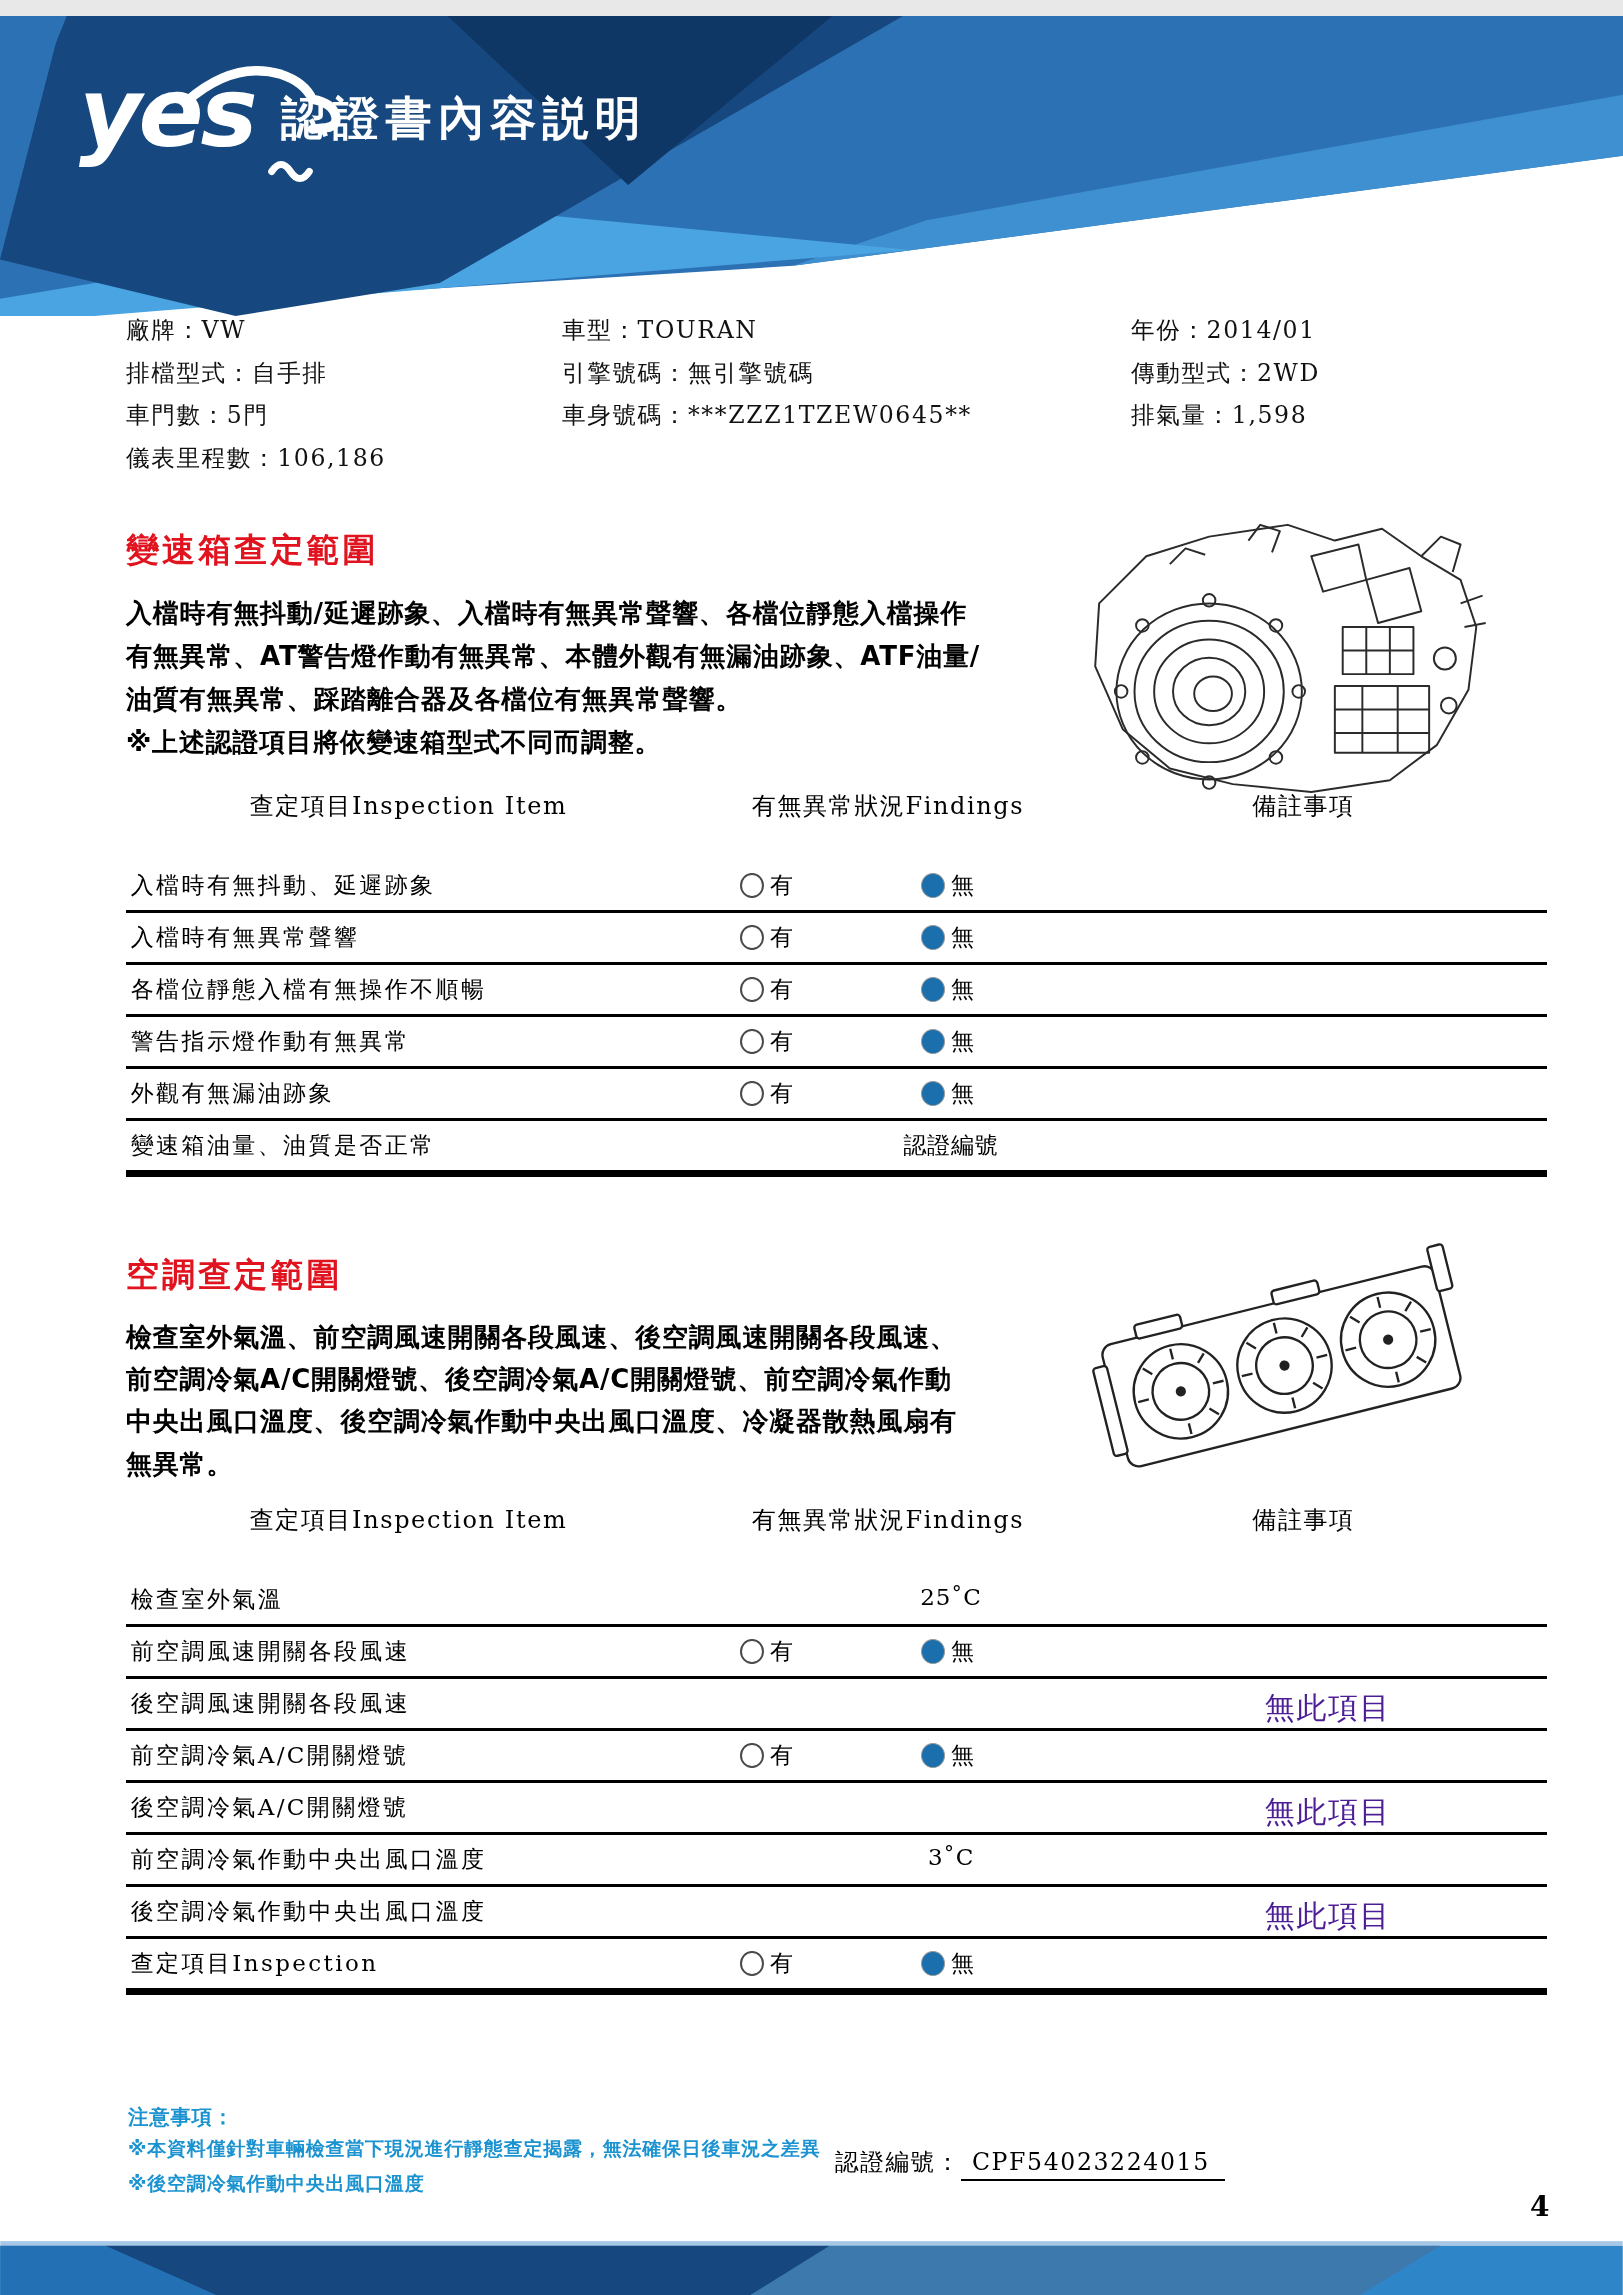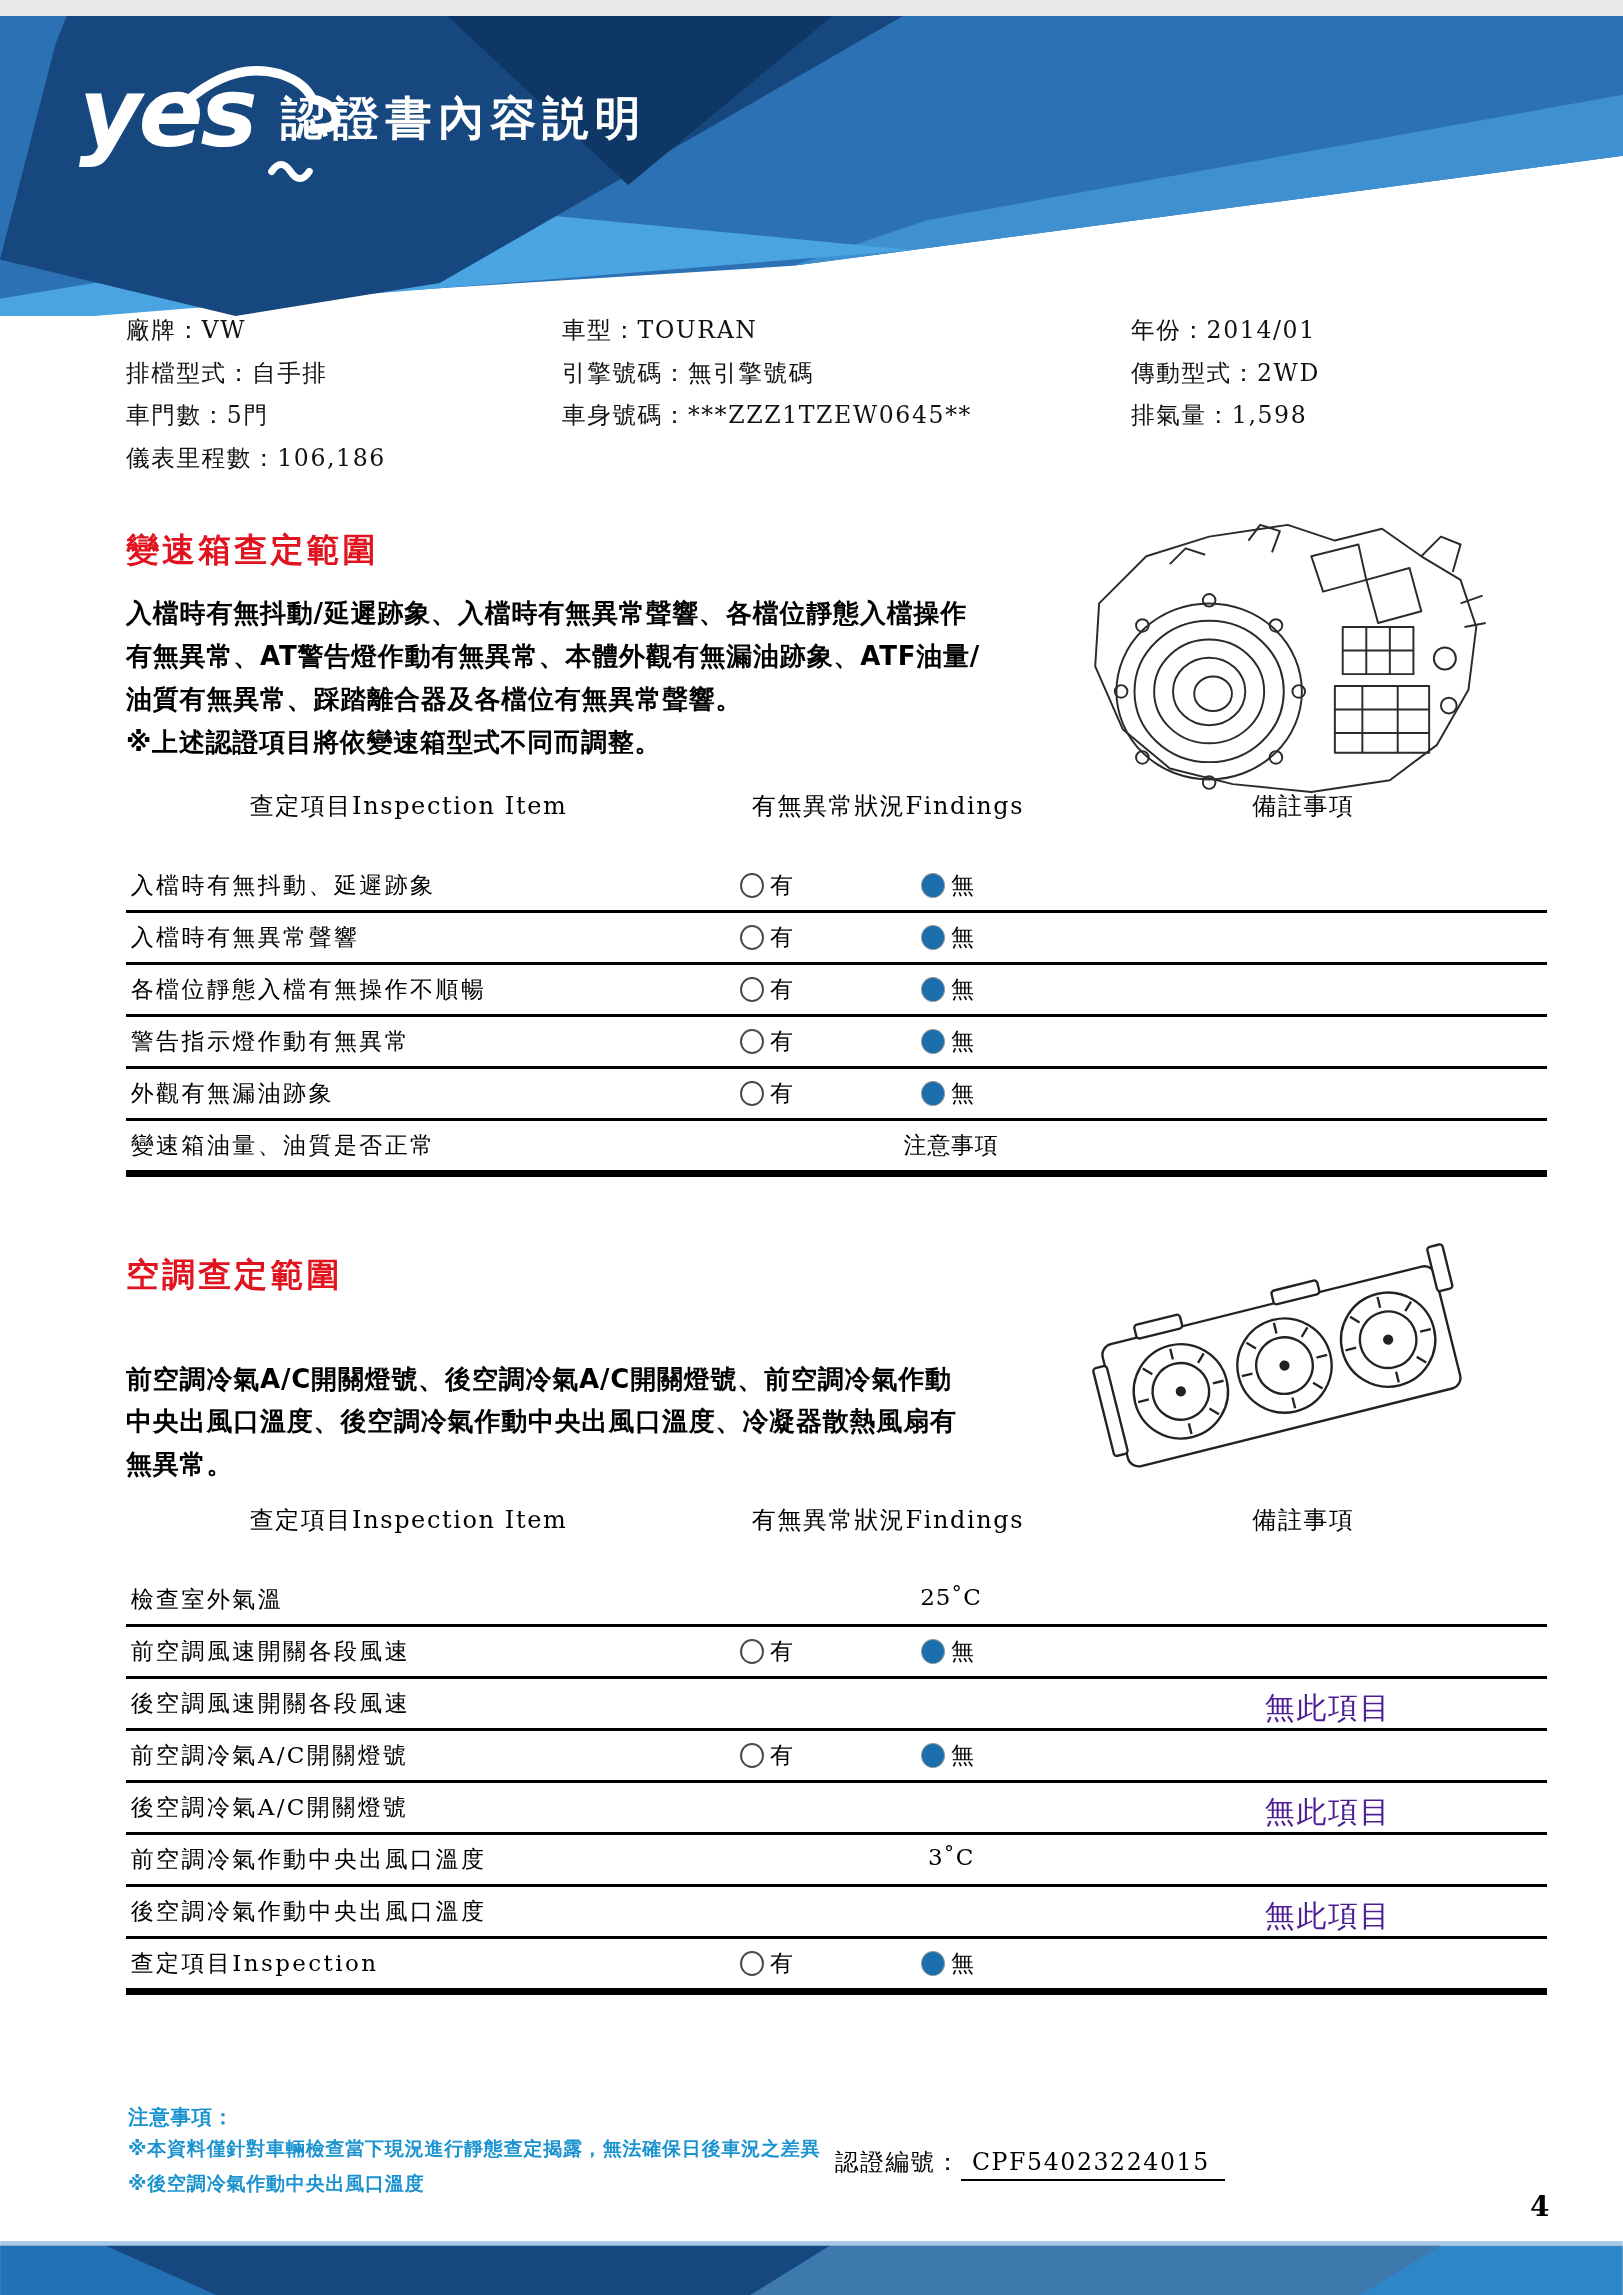--- a/index.html
+++ b/index.html
@@ -177,26 +177,27 @@
             <span class="radio"></span>
             <span class="radio-label">有</span>
           </span>
         <span class="radio-g rg-no">
             <span class="radio filled"></span>
             <span class="radio-label">無</span>
           </span>
       </div>
       <div class="row last">
         <span class="item">變速箱油量、油質是否正常</span>
-        <span class="center-text">注意事項</span>
+        <span class="center-text">認證編號</span>
       </div>
     </div>
   </div>
 
   <div class="abs sec-title" style="left:126px;top:1237px">空調查定範圍</div>
+  <div class="abs desc-line" style="left:126px;top:1304px">檢查室外氣溫、前空調風速開關各段風速、後空調風速開關各段風速、</div>
   <div class="abs desc-line" style="left:126px;top:1346px">前空調冷氣A/C開關燈號、後空調冷氣A/C開關燈號、前空調冷氣作動</div>
   <div class="abs desc-line" style="left:126px;top:1388px">中央出風口溫度、後空調冷氣作動中央出風口溫度、冷凝器散熱風扇有</div>
   <div class="abs desc-line" style="left:126px;top:1431px">無異常。</div>
 
   <svg class="abs" style="left:1092px;top:1209px" width="377" height="275" viewBox="0 0 480 350">
     <g transform="rotate(-14 240 175)" stroke="#222" fill="#fff" stroke-width="3" stroke-linejoin="round">
       <rect x="22" y="100" width="436" height="160" rx="14"></rect>
       <rect x="6" y="125" width="18" height="115" rx="4"></rect>
       <rect x="456" y="78" width="20" height="58" rx="4"></rect>
       <rect x="70" y="84" width="60" height="18" rx="4"></rect>

